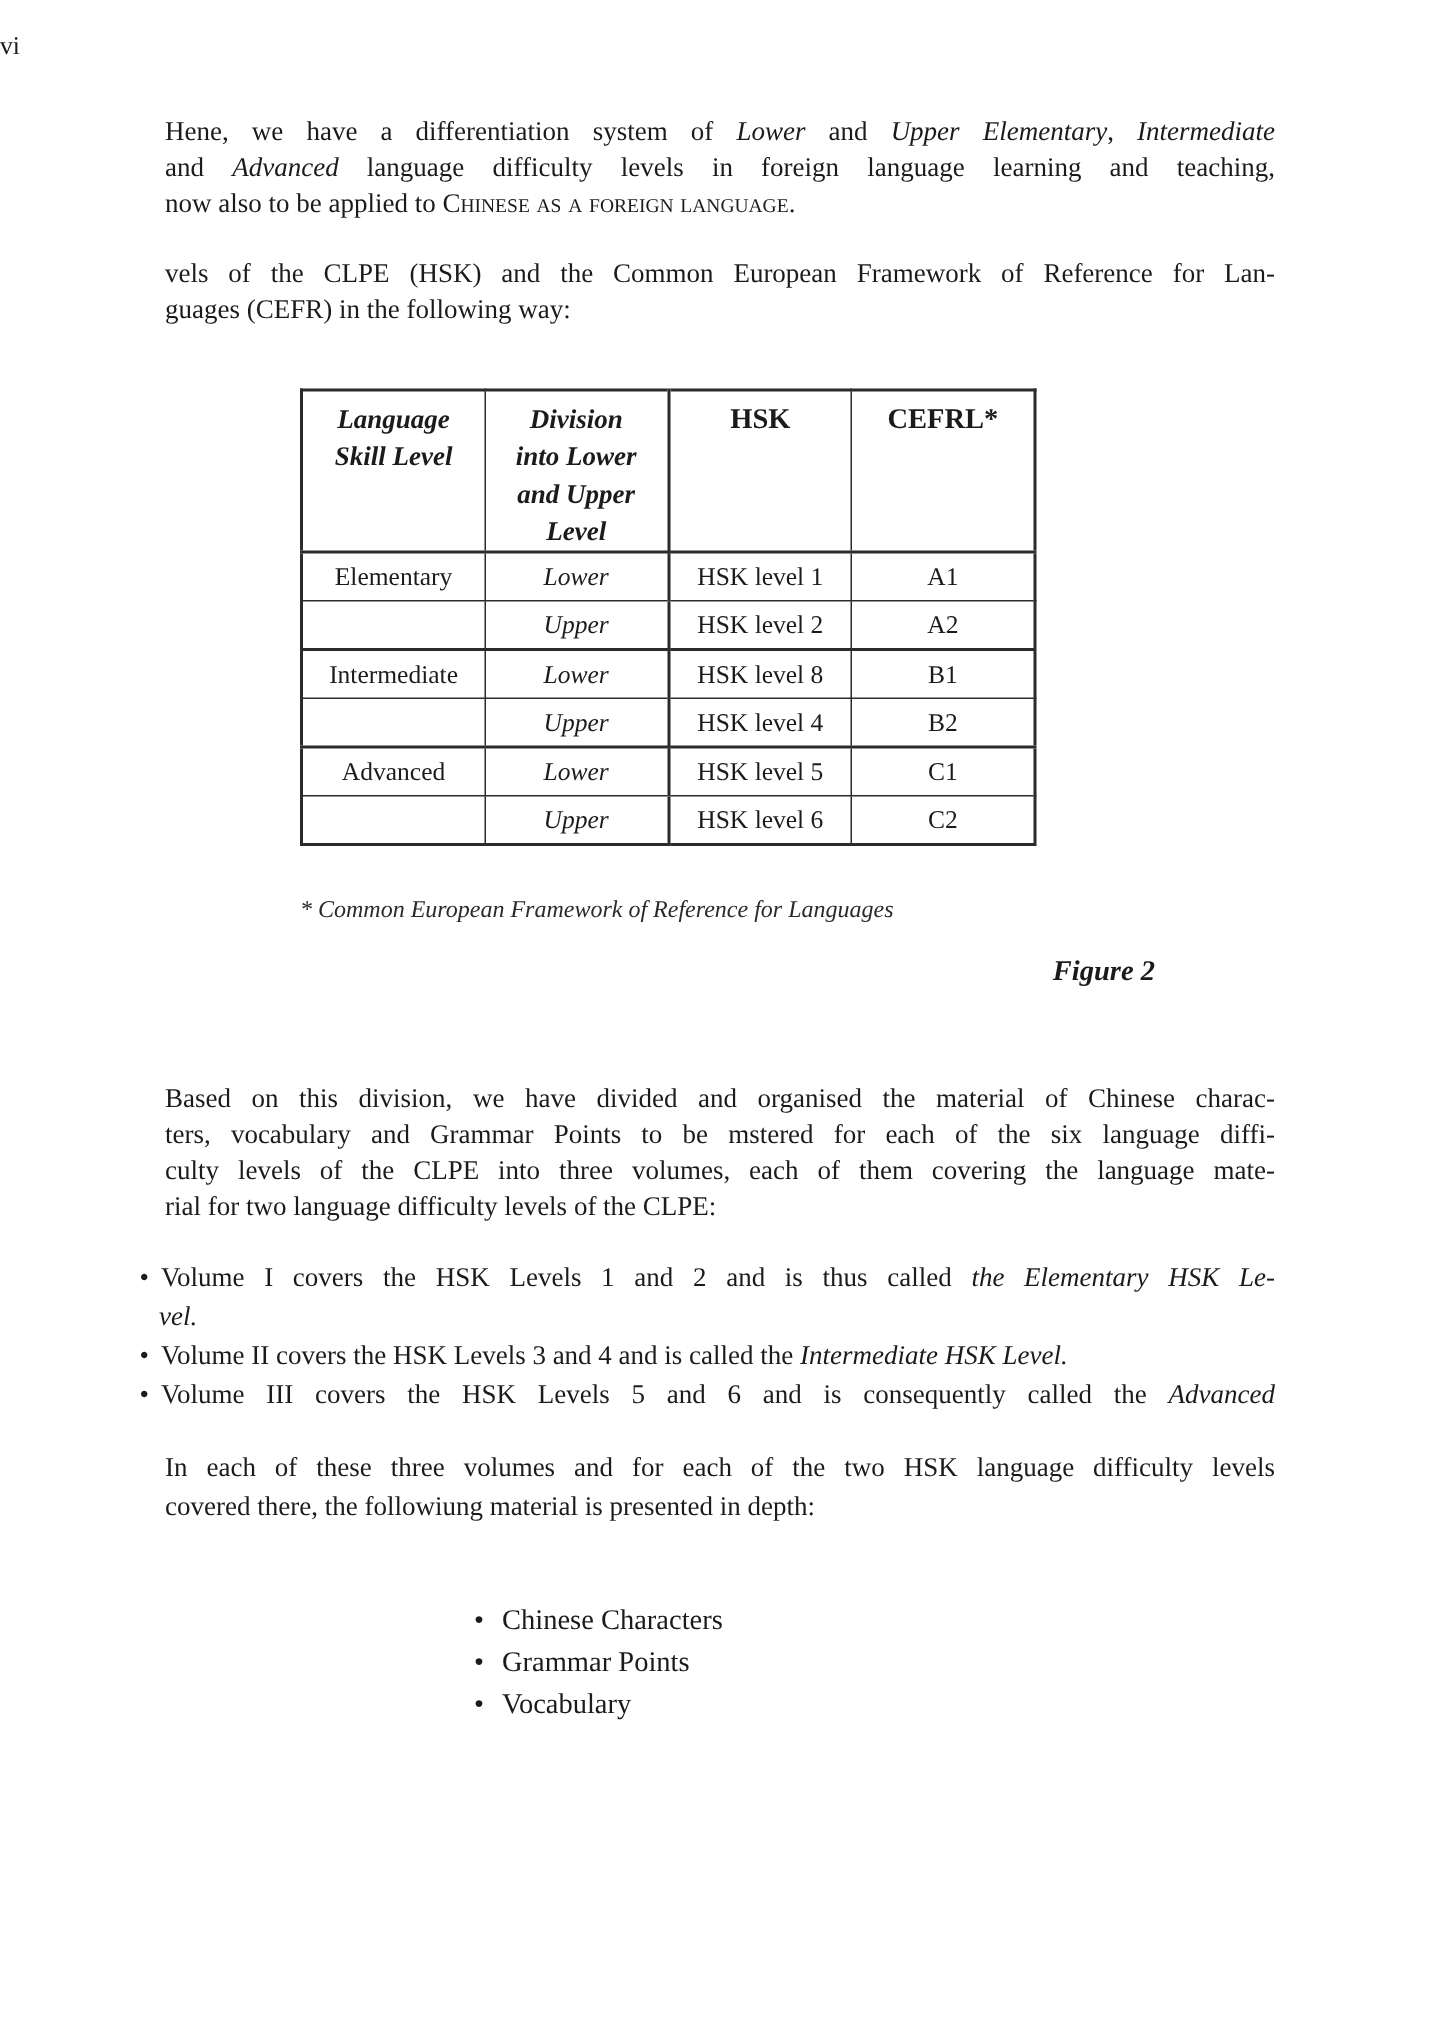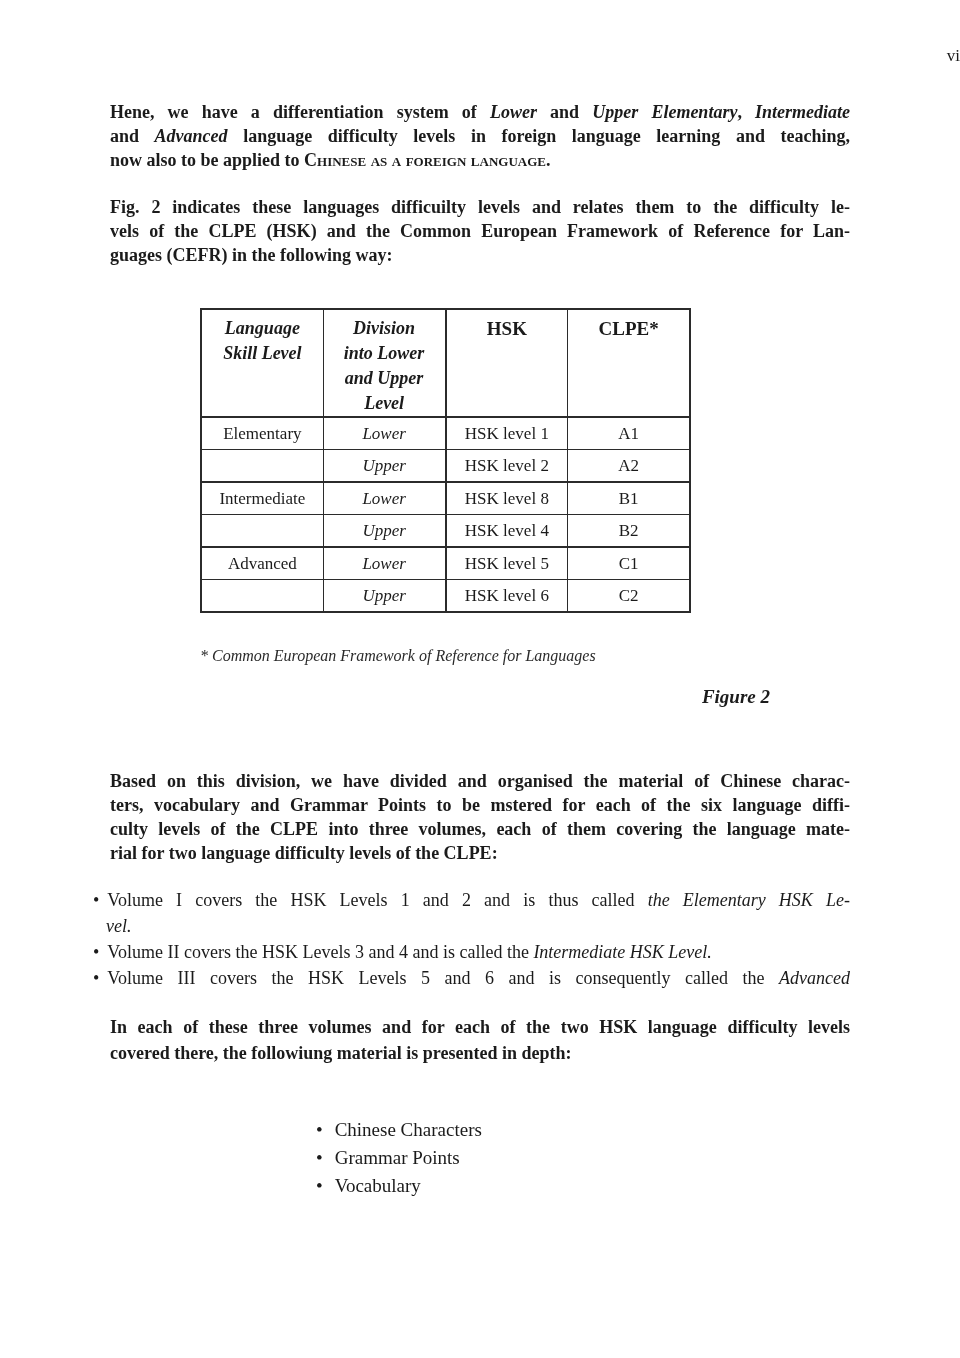--- a/index.html
+++ b/index.html
@@ -7,31 +7,31 @@
     position: relative;
     width: 960px;
     height: 1358px;
     margin: 0 auto;
     background: #ffffff;
     color: #1b1b1b;
     font-family: "Liberation Serif", "DejaVu Serif", serif;
     overflow: hidden;
   }
   .pageno {
-    padding-top: 46px;
-    text-align: right;
+    padding-top: 21px;
+    text-align: left;
     font-size: 17px;
     line-height: 19px;
   }
   .para {
     margin: 0 110px;
     font-size: 18px;
     line-height: 24px;
   }
-  .para .line { text-align: justify; text-align-last: justify; font-weight: bold; }
+  .para .line { text-align: justify; text-align-last: justify; }
   .para .line.last { text-align-last: left; }
   .i  { font-style: italic; }
   .sc { font-variant: small-caps; }
   #p1 { margin-top: 35px; }
   #p2 { margin-top: 23px; }
   #p3 { margin-top: 61px; }
   #p4 { margin-top: 23px; line-height: 26px; }
 
   table.ftable {
     margin: 41px 0 0 200px;
@@ -105,32 +105,31 @@
 
   <div class="pageno">vi</div>
 
   <div class="para" id="p1">
       <div class="line"><span>Hene, we have a differentiation system of </span><span class="i">Lower</span><span> and </span><span class="i">Upper Elementary</span><span>, </span><span class="i">Intermediate</span></div>
       <div class="line"><span>and </span><span class="i">Advanced</span><span> language difficulty levels in foreign language learning and teaching,</span></div>
       <div class="line last"><span>now also to be applied to </span><span class="sc">Chinese as a foreign language</span><span>.</span></div>
     </div>
 
   <div class="para" id="p2">
-      <div class="line"><span>Fig. 2 indicates these languages difficuilty levels and relates them to the difficulty le-</span></div>
       <div class="line"><span>vels of the CLPE (HSK) and the Common European Framework of Reference for Lan-</span></div>
       <div class="line last"><span>guages (CEFR) in the following way:</span></div>
     </div>
 
   <table class="ftable">
     <thead>
       <tr>
         <th>Language Skill Level</th>
         <th>Division into Lower and Upper Level</th>
         <th class="plain">HSK</th>
-        <th class="plain">CLPE*</th>
+        <th class="plain">CEFRL*</th>
       </tr>
     </thead>
     <tbody>
         <tr>
           <td>Elementary</td>
           <td class="i">Lower</td>
           <td>HSK level 1</td>
           <td>A1</td>
         </tr>
         <tr>

